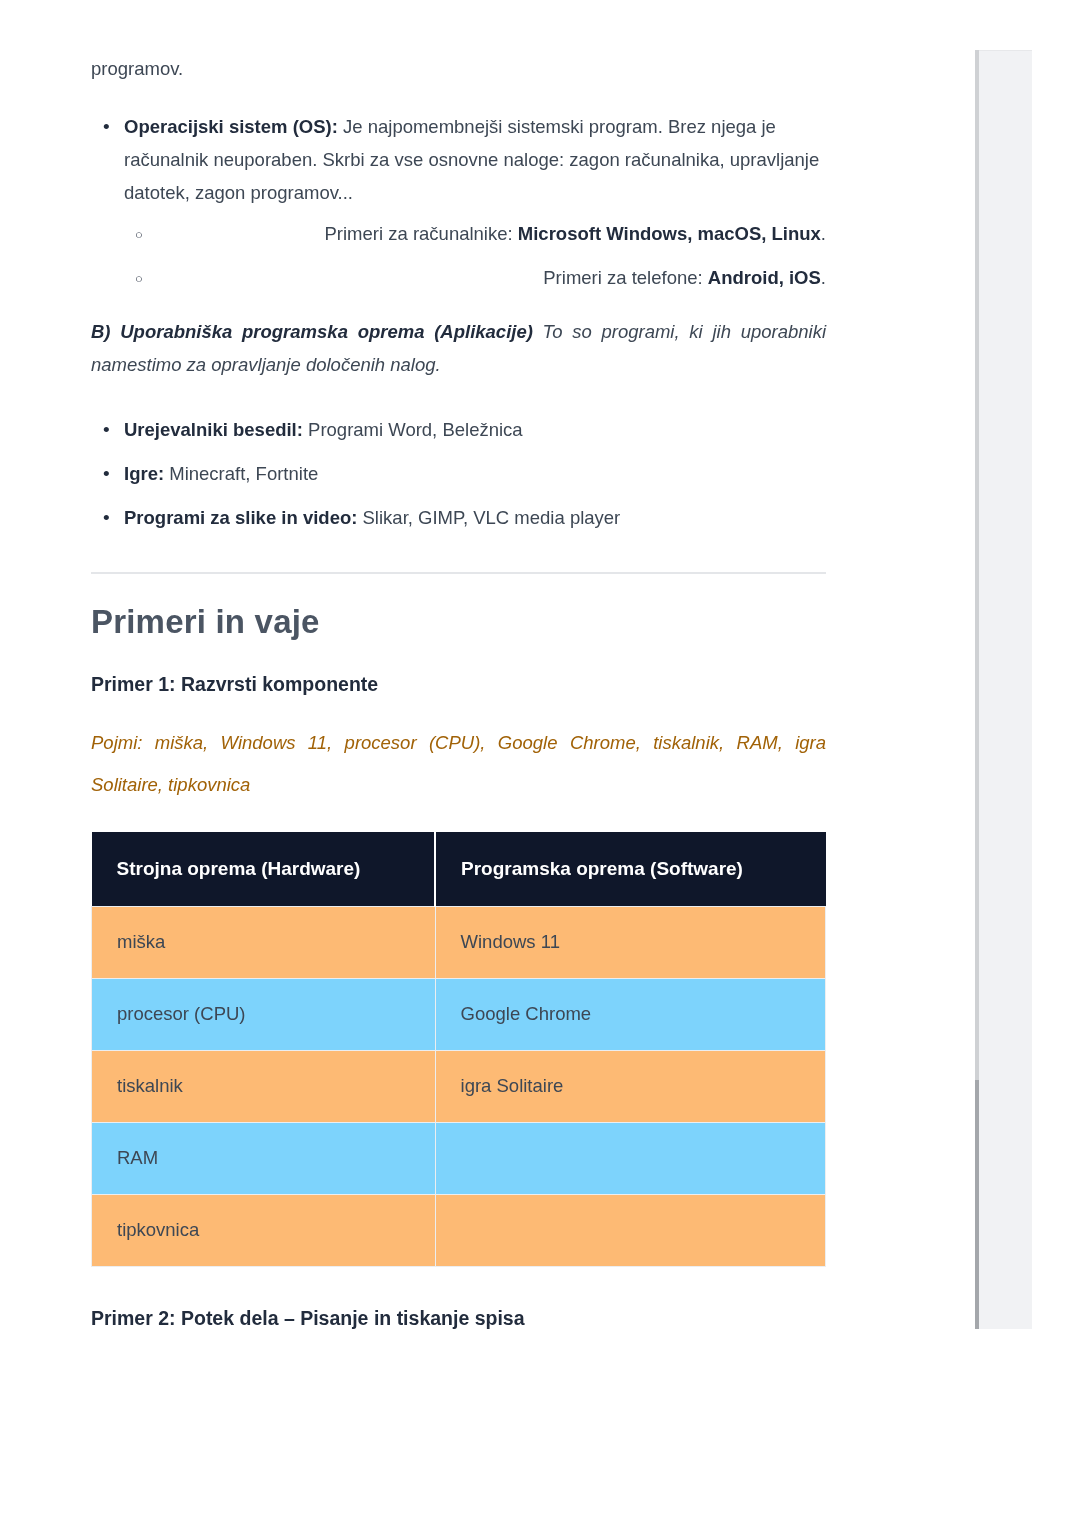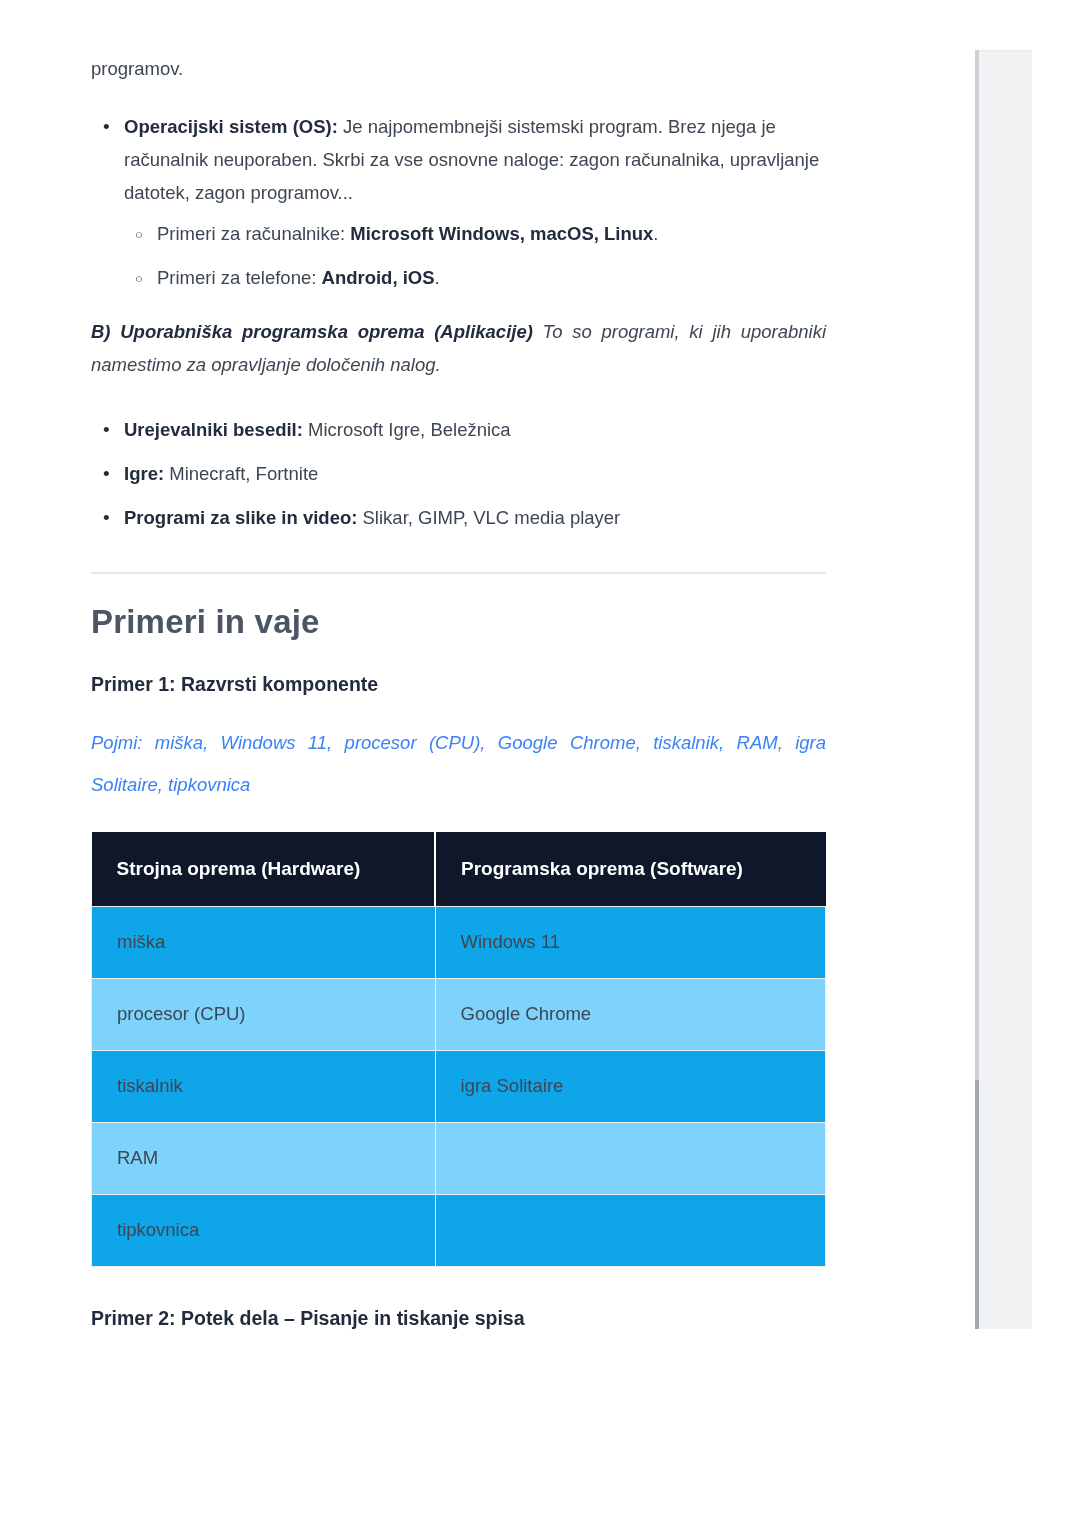--- a/index.html
+++ b/index.html
@@ -43,20 +43,21 @@
   }
   .os-item { margin-top: 26px; }
   b, .bold { font-weight: bold; color: #222c3d; }
   
   .sub-list { list-style: none; margin-top: 12px; }
   .sub-list > li {
     position: relative;
     padding-left: 33px;
     line-height: 26px;
     margin-bottom: 18px;
+    text-align: right;
   }
   .sub-list > li::before {
     content: "\25CB";
     position: absolute;
     left: 11px;
     top: 1px;
     color: #222c3d;
     font-size: 13px;
   }
   .section-b {
@@ -88,21 +89,21 @@
   .para-justified {
     margin-top: 33px;
     line-height: 42px;
     text-align: justify;
   }
   .pojmi {
     margin-top: 26px;
     line-height: 42px;
     text-align: justify;
     font-style: italic;
-    color: #3b82f6;
+    color: #a16207;
   }
   
   .vaje-table {
     margin-top: 26px;
     width: 735px;
     border-collapse: collapse;
     font-size: 18.5px;
   }
   .vaje-table th {
     background: #0f172a;
@@ -113,21 +114,21 @@
     padding-left: 25px;
     font-size: 19px;
     border-right: 2px solid #ffffff;
   }
   .vaje-table th:last-child { border-right: none; }
   .vaje-table td {
     height: 72px;
     padding-left: 25px;
     color: #3d4754;
     border: 1px solid #eceef0;
-    background: #0ea5e9;
+    background: #fdba74;
   }
   .vaje-table tr.alt td { background: #7dd3fc; }
   .vaje-table col.c1 { width: 344px; }
   .vaje-table col.c2 { width: 391px; }
   .primer2 { margin-top: 40px; }
   
   .side-panel {
     position: absolute;
     left: 979px;
     top: 50px;
@@ -183,21 +184,21 @@
         </ul>
       </li>
     </ul>
 
     <p class="section-b">
       <span class="bold">B) Uporabniška programska oprema (Aplikacije)</span><span> To so programi, ki jih uporabniki namestimo za opravljanje določenih nalog.</span>
     </p>
 
     <ul class="bullet-list apps-list">
       <li>
-        <span class="bold">Urejevalniki besedil:</span><span> Microsoft Igre, Beležnica</span>
+        <span class="bold">Urejevalniki besedil:</span><span> Programi Word, Beležnica</span>
       </li>
       <li>
         <span class="bold">Igre:</span><span> Minecraft, Fortnite</span>
       </li>
       <li>
         <span class="bold">Programi za slike in video:</span><span> Slikar, GIMP, VLC media player</span>
       </li>
     </ul>
 
     <hr class="divider">

